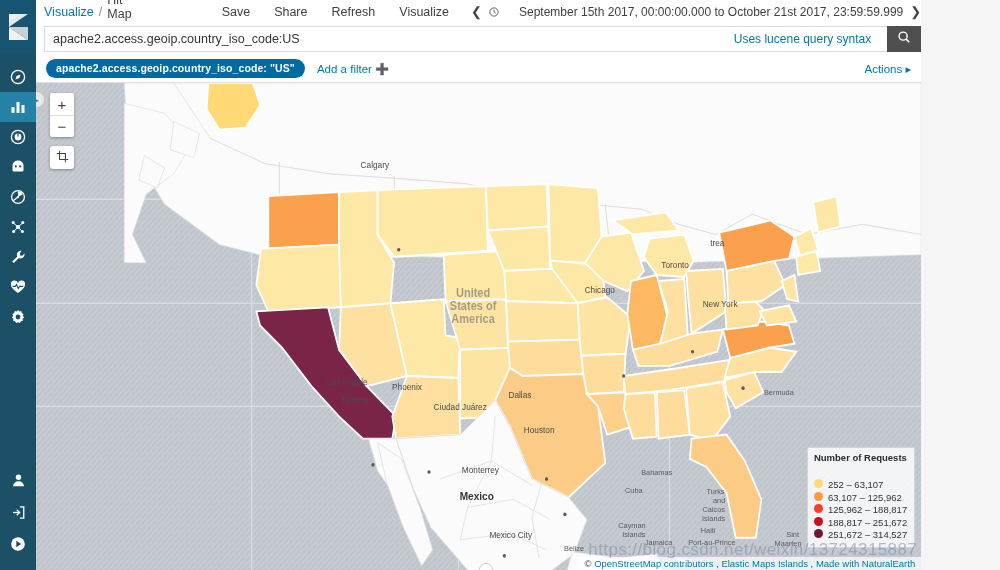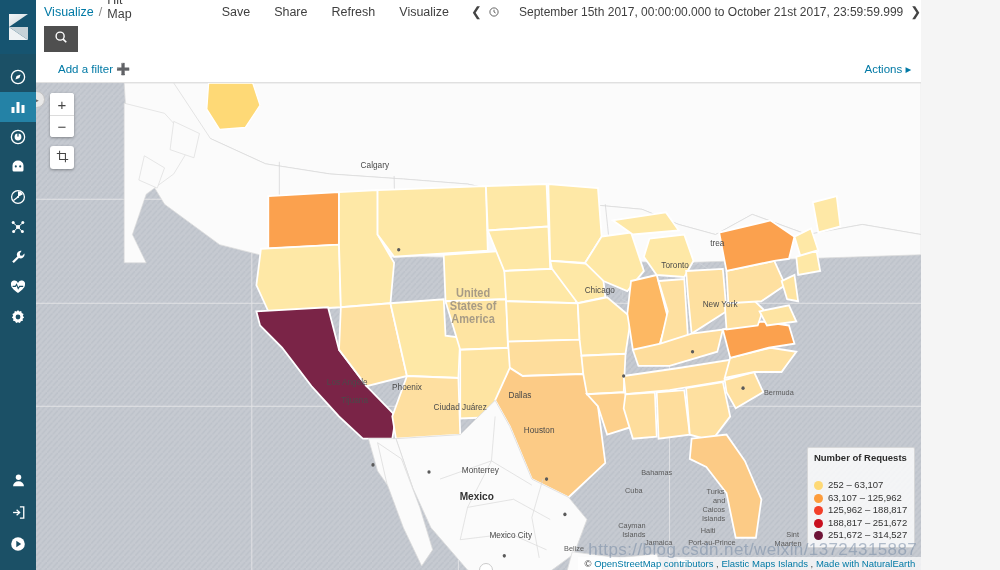--- a/index.html
+++ b/index.html
@@ -148,21 +148,21 @@
   .legend {
     position: absolute; right: 6px; bottom: 22px;
     background: rgba(255,255,255,.80);
     border: 1px solid rgba(0,0,0,.12);
     border-radius: 2px;
     padding: 4px 7px 5px 6px;
     font-size: 9.5px; color: #333; z-index: 30;
     line-height: 1.32;
   }
   .legend-title { font-weight: bold; font-size: 9.5px; margin-bottom: 15px; color:#2b2b2b; }
-  .legend-row { display: flex; align-items: center; gap: 5px; white-space: nowrap; }
+  .legend-row { display: flex; gap: 5px; white-space: nowrap; }
   .swatch { width: 9px; height: 9px; border-radius: 50%; flex: 0 0 9px; }
 
   
   .attrib {
     position: absolute; right: 0; bottom: 0; z-index: 30;
     background: rgba(255,255,255,.72);
     font-size: 9.5px; color: #3a3a3a;
     padding: 1px 6px 1px 6px;
     white-space: nowrap;
   }
@@ -358,31 +358,36 @@
               <polyline points="8,4.4 8,8 10.6,9.6" fill="none" stroke="#444" stroke-width="1.3"></polyline>
             </svg>
           </span>
           <span>September 15th 2017, 00:00:00.000 to October 21st 2017, 23:59:59.999</span>
         </span>
         <span class="tp-arrow">❯</span>
       </div>
     </div>
 
     <div class="queryrow">
+      <div class="qinput">
+        <span class="qtext" title="Search... (e.g. status:200 AND extension:PHP)">apache2.access.geoip.country_iso_code:US</span>
+        <span class="lucene">Uses lucene query syntax</span>
+      </div>
       <div class="qbtn">
         <span>
           <svg width="14" height="14" viewBox="0 0 16 16">
             <circle cx="7" cy="7" r="4.6" fill="none" stroke="#fff" stroke-width="1.6"></circle>
             <line x1="10.4" y1="10.4" x2="14" y2="14" stroke="#fff" stroke-width="1.9"></line>
           </svg>
         </span>
       </div>
     </div>
 
     <div class="filterrow">
+      <span class="filter-pill">apache2.access.geoip.country_iso_code: "US"</span>
       <span class="addfilter">
         <span>Add a filter</span><b> ➕</b>
       </span>
       <span class="actions">
         <span>Actions</span><span>&nbsp;▸</span>
       </span>
     </div>
 
     <div class="mapwrap">
 

